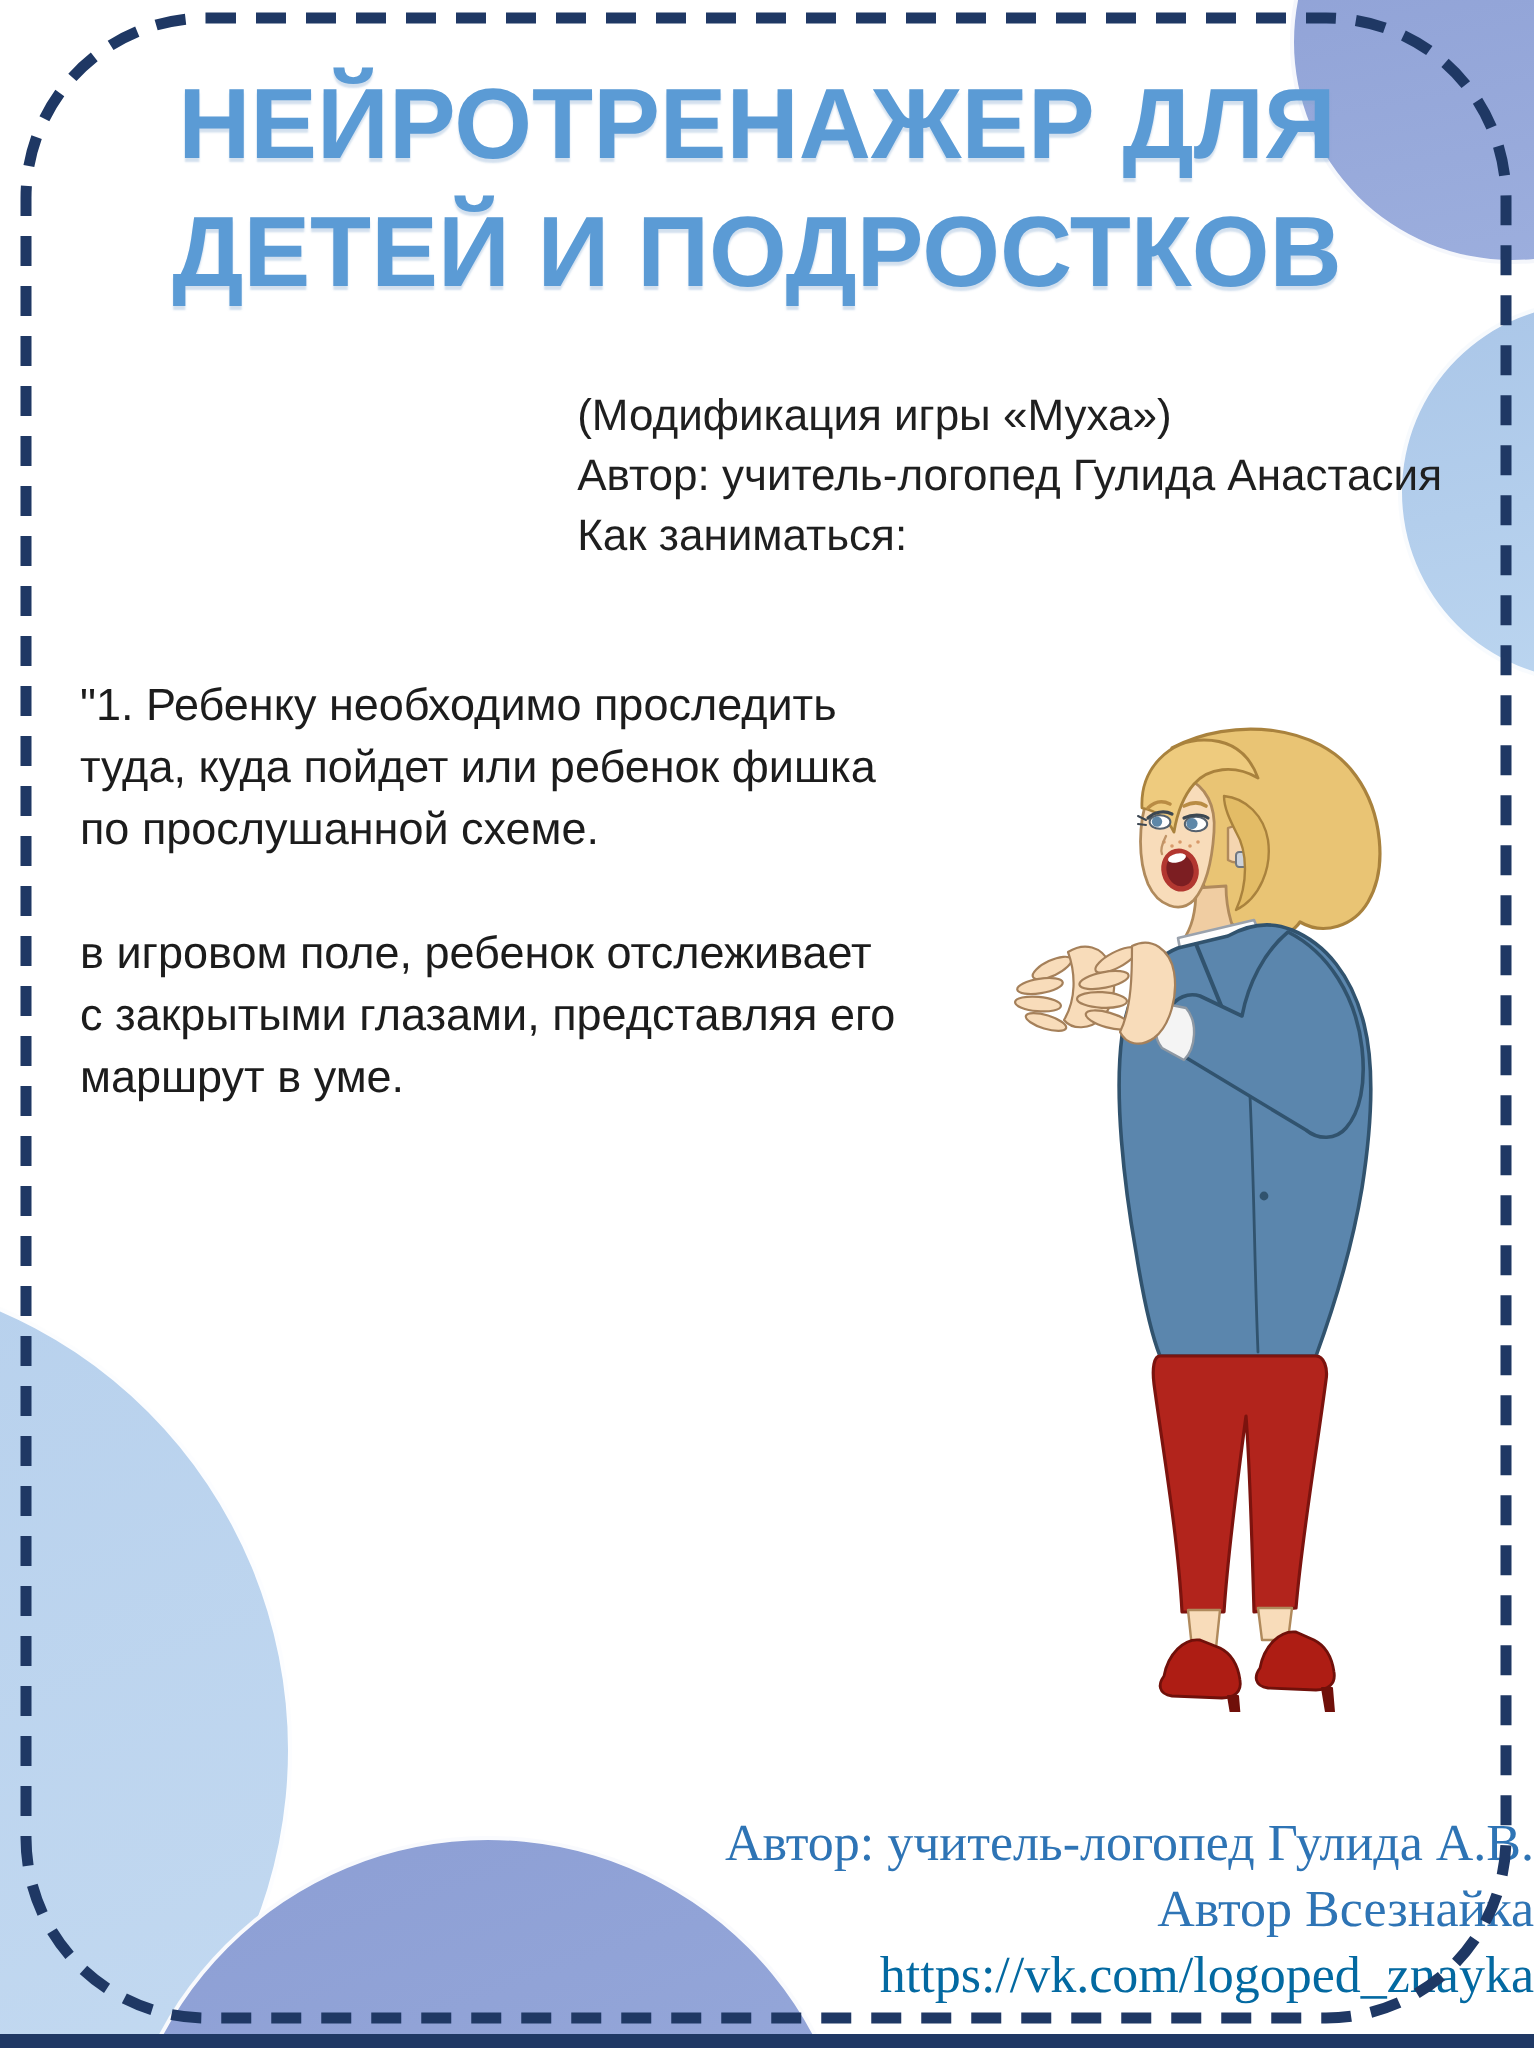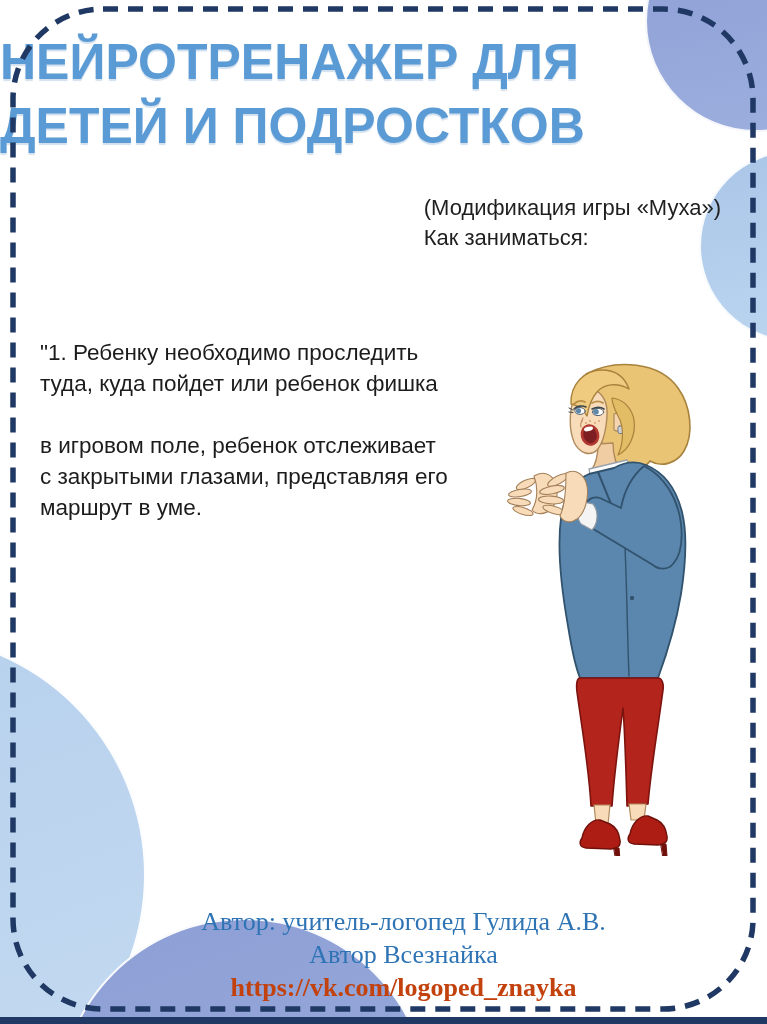--- a/index.html
+++ b/index.html
@@ -29,67 +29,69 @@
     left:58px;top:918px;width:372px;height:372px;
     background:linear-gradient(160deg,#8c9ed4 0%,#9dafde 100%);
     border:2px solid rgba(255,255,255,.95);
   }
   
   .frame{position:absolute;left:0;top:0;z-index:6;pointer-events:none;}
   .bottom-strip{position:absolute;left:0;bottom:0;width:767px;height:7px;background:#1f3864;z-index:7;}
   
   .title{
     position:absolute;left:0;right:10px;top:30px;margin:0;z-index:3;
-    color:#5b9bd5;font-weight:bold;
+    text-align:center;color:#5b9bd5;font-weight:bold;
     font-size:50px;line-height:64px;letter-spacing:0;
     text-shadow:0 2px 1px rgba(130,165,205,.35);
   }
   .title span{display:block;white-space:nowrap;}
   .subtitle{
     position:absolute;right:46px;top:193px;z-index:3;
     text-align:left;color:#1f1f1f;font-size:22px;line-height:30px;
   }
   .body-text{
     position:absolute;left:40px;top:337px;z-index:3;
     color:#1c1c1c;font-size:22.5px;line-height:31px;text-align:left;
   }
   .para-gap{height:31px;}
   .footer{
     position:absolute;left:0;right:0;top:905px;z-index:3;
-    text-align:center;color:#2e74b5;
+    text-align:right;color:#2e74b5;
     font-family:"Liberation Serif", serif;
     font-size:26px;line-height:33px;padding-left:40px;
   }
-  .footer .url{color:#c2410c;text-decoration:none;font-weight:bold;}
+  .footer .url{color:#0369a1;text-decoration:none;}
   
   .figure{position:absolute;left:486px;top:356px;width:228px;height:500px;z-index:2;}
 </style>
 </head>
 <body>
 
 <div class="page">
 
   <div class="circle c-top-right"></div>
   <div class="circle c-right"></div>
   <div class="circle c-bottom-light"></div>
   <div class="circle c-bottom-peri"></div>
 
   <h1 class="title">
     <span>НЕЙРОТРЕНАЖЕР ДЛЯ</span>
     <span>ДЕТЕЙ И ПОДРОСТКОВ</span>
   </h1>
 
   <div class="subtitle">
     <div>(Модификация игры «Муха»)</div>
+    <div>Автор: учитель-логопед Гулида Анастасия</div>
     <div>Как заниматься:</div>
   </div>
 
   <div class="body-text">
     <div>"1. Ребенку необходимо проследить</div>
     <div>туда, куда пойдет или ребенок фишка</div>
+    <div>по прослушанной схеме.</div>
     <div class="para-gap"></div>
     <div>в игровом поле, ребенок отслеживает</div>
     <div>с закрытыми глазами, представляя его</div>
     <div>маршрут в уме.</div>
   </div>
 
   <div class="figure">
     <svg viewBox="0 0 228 500" width="228" height="500" aria-hidden="true">
       <g stroke-linejoin="round" stroke-linecap="round">
 

